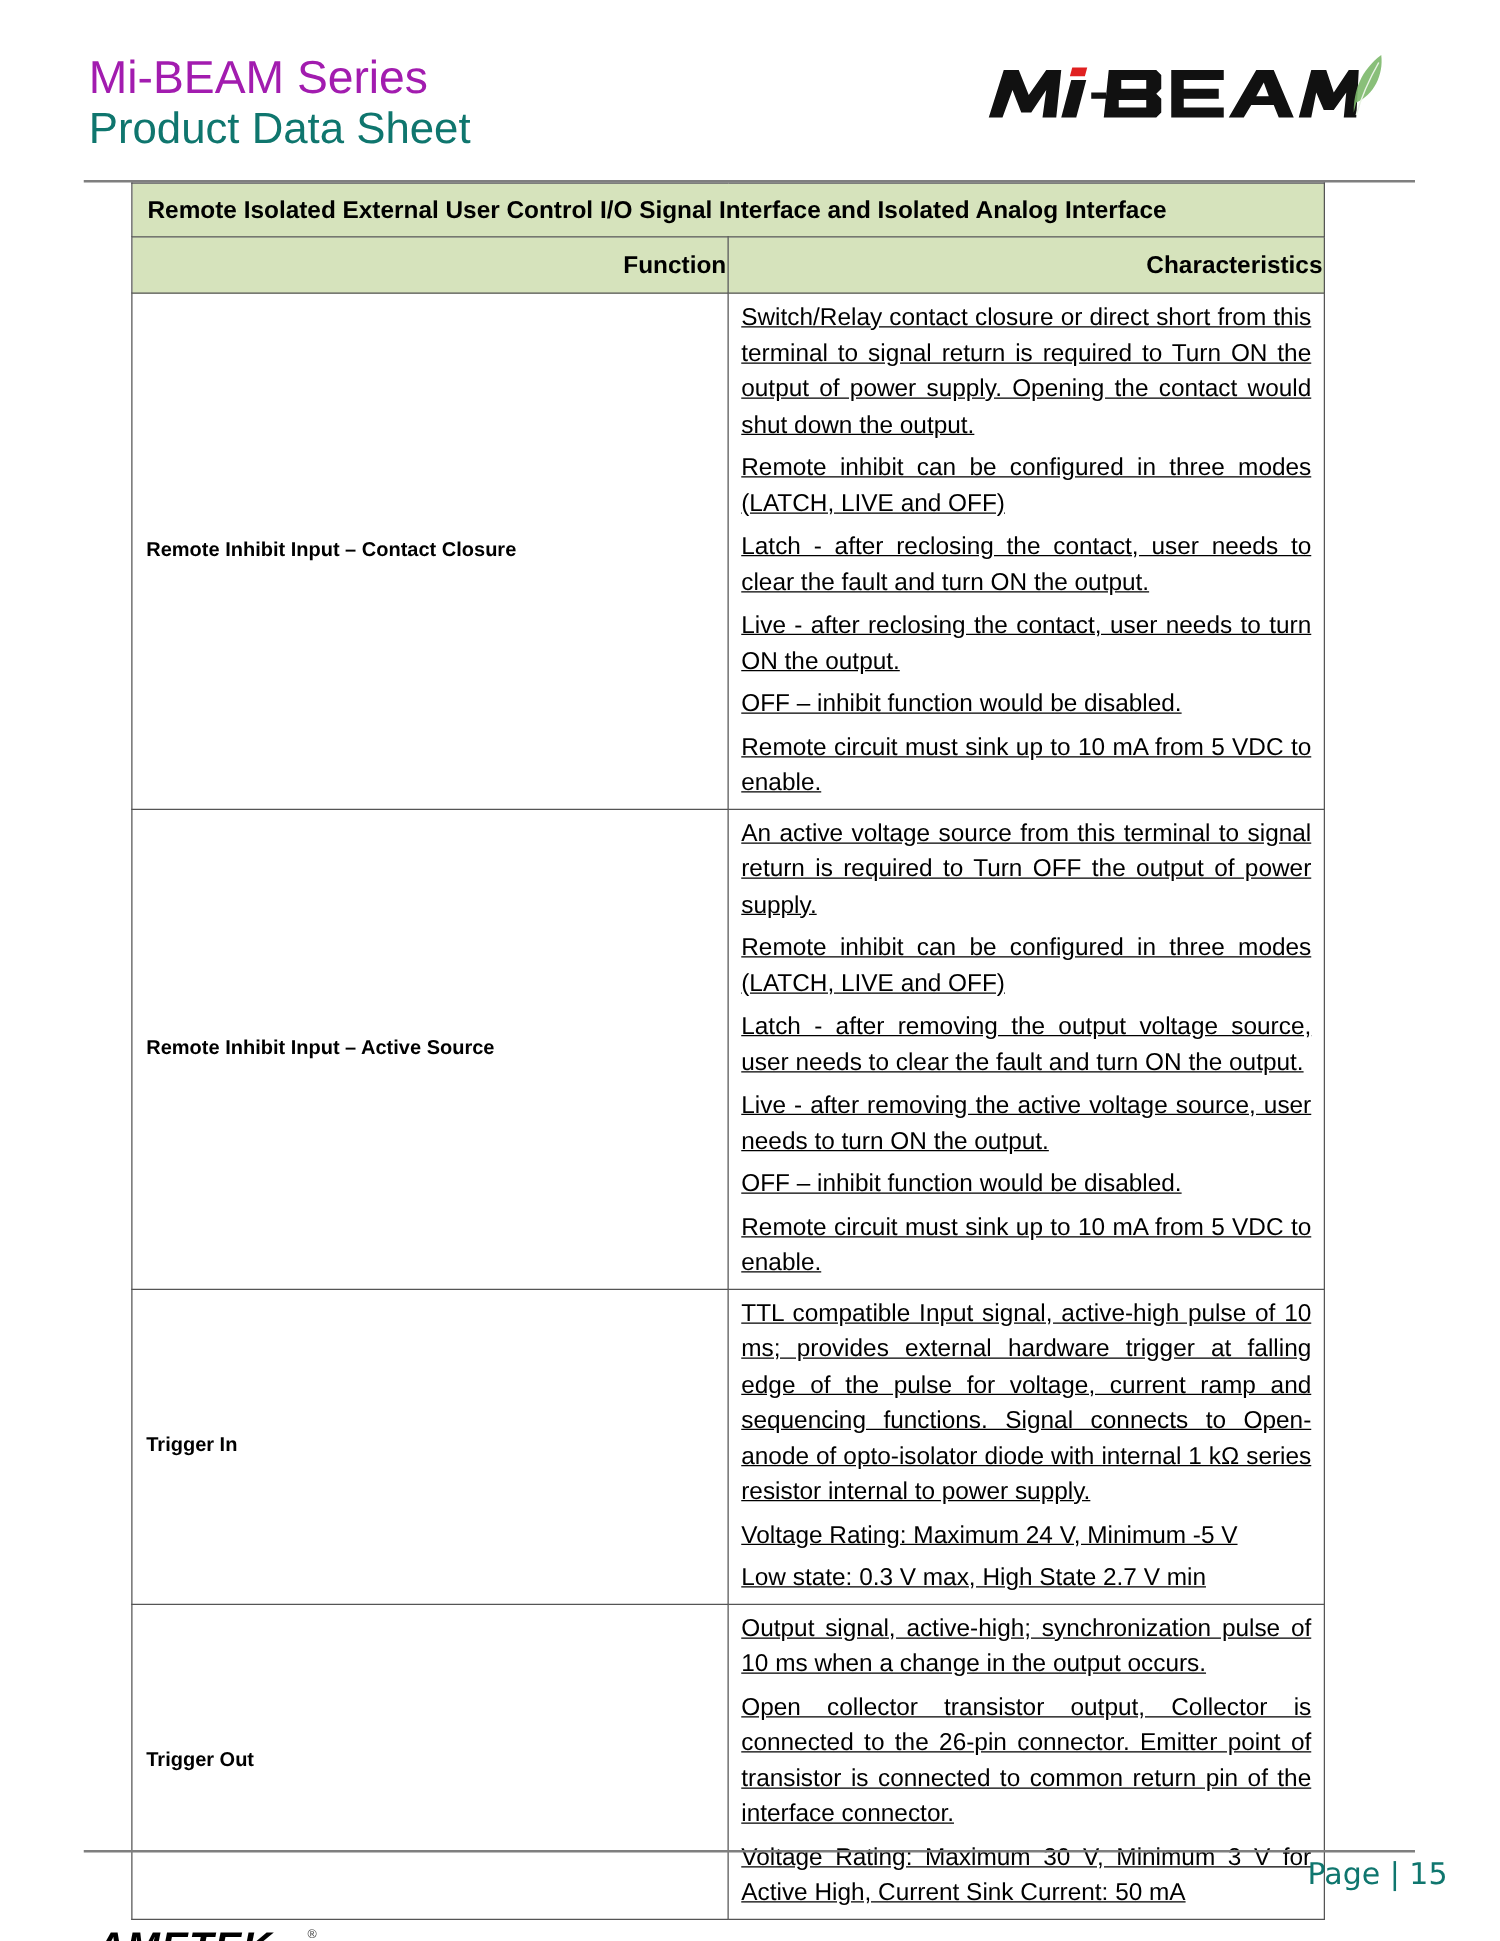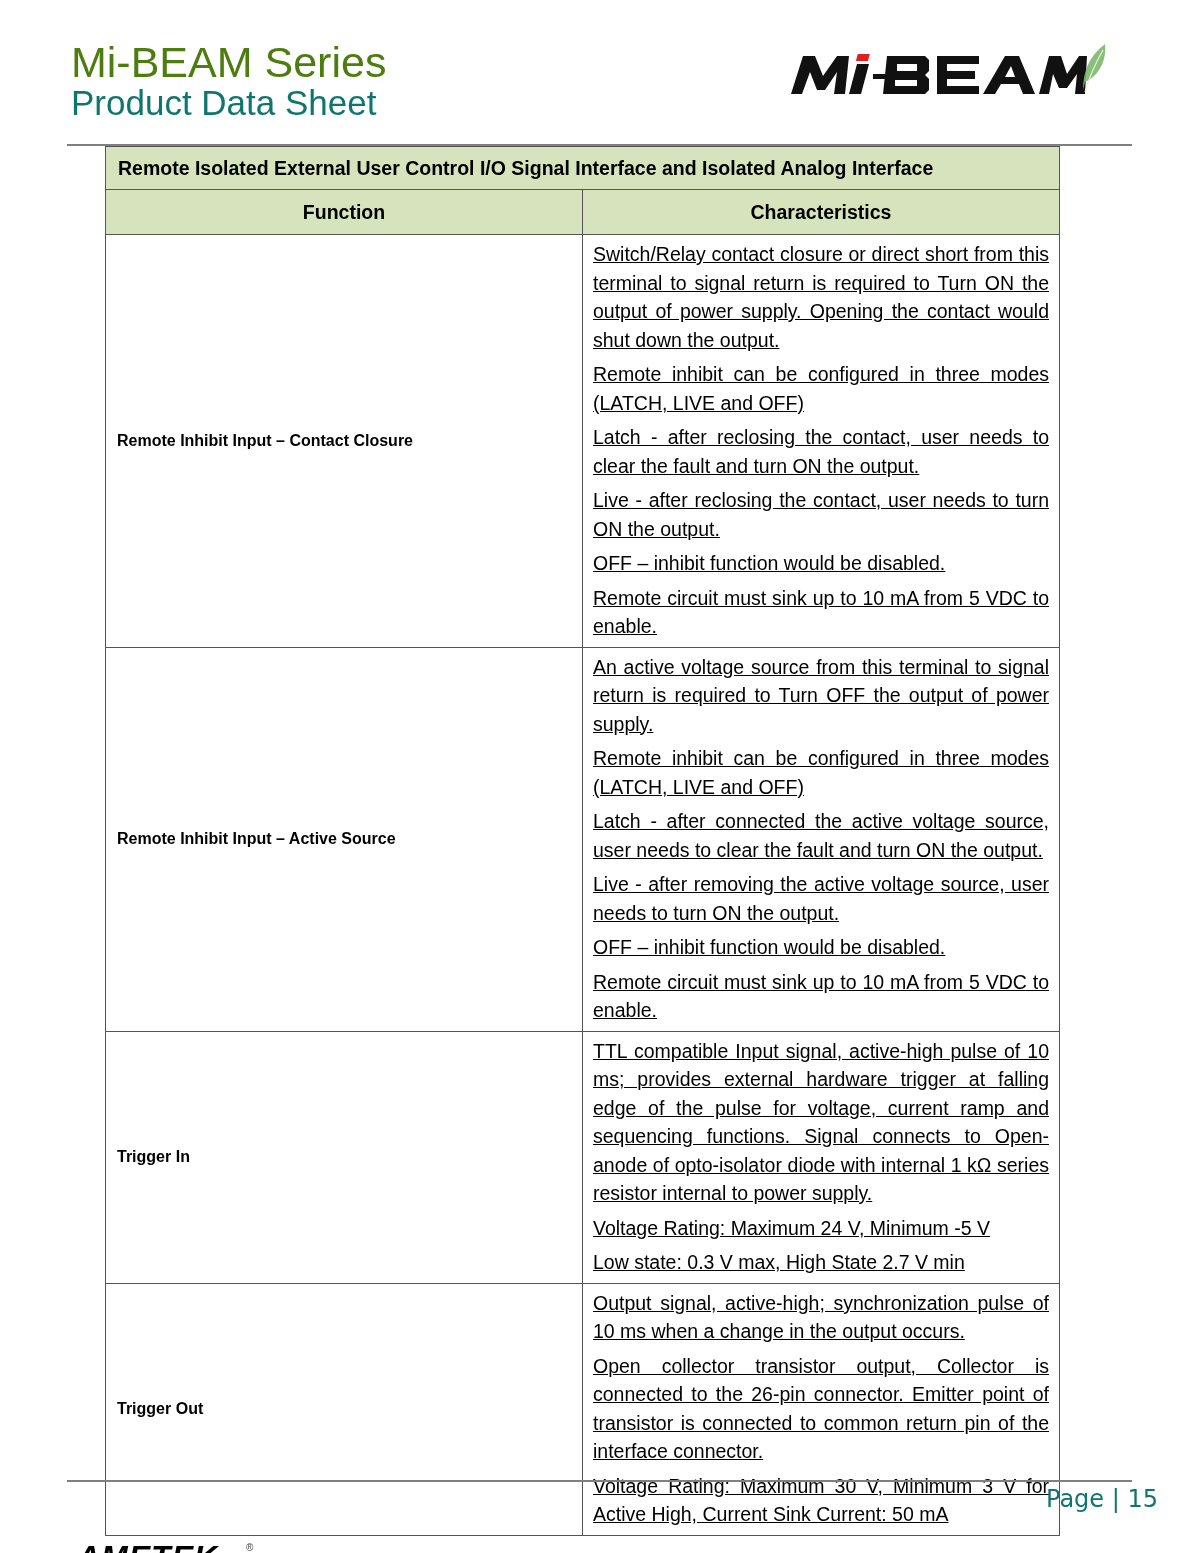--- a/index.html
+++ b/index.html
@@ -1,29 +1,29 @@
 <!DOCTYPE html>
 <html><head>
 <meta charset="utf-8">
 <style>
   html, body { margin: 0; padding: 0; background: #ffffff; }
   body { width: 1200px; height: 1553px; position: relative; overflow: hidden; font-family: "Liberation Sans", sans-serif; color: #000; }
 
-  .hdr-series { position: absolute; left: 71px; top: 42px; font-size: 43px; color: #4d7c0f; line-height: 40px; }
+  .hdr-series { position: absolute; left: 71px; top: 42px; font-size: 37px; color: #a21caf; line-height: 40px; }
   .hdr-title { position: absolute; left: 71px; top: 83px; font-size: 35px; color: #0f766e; line-height: 40px; }
 
   .logo { position: absolute; left: 787px; top: 42px; width: 320px; height: 60px; }
   .logo svg { display: block; }
 
   .hdr-rule { position: absolute; left: 67px; top: 144px; width: 1065px; height: 2px; background: #7f7f7f; }
 
   table.spec { position: absolute; left: 105px; top: 146px; width: 955px; border-collapse: collapse; table-layout: fixed; }
   table.spec td, table.spec th { border: 1.5px solid #555; vertical-align: middle; margin-top: 48px; }
   .caption-cell { background: #d6e3bc; font-weight: bold; font-size: 19.5px; text-align: left; padding: 0 12px; height: 42px; }
-  .colhead { background: #d6e3bc; font-weight: bold; font-size: 19.5px; text-align: center; height: 42px; }
+  .colhead { background: #d6e3bc; font-weight: bold; font-size: 19.5px; text-align: right; height: 42px; }
   .fn { width: 185px; font-weight: bold; font-size: 16px; line-height: 28.5px; padding: 0 10px 0 11px; text-align: left; }
   .ch { padding: 5px 10px 6px 10px; font-size: 19.5px; line-height: 28.5px; }
   .ch p { margin: 0 0 6px 0; text-align: justify; text-decoration: underline; }
   .ch p:last-child { margin-bottom: 0; }
 
   .ftr-rule { position: absolute; left: 67px; top: 1480px; width: 1065px; height: 1.5px; background: #7f7f7f; }
   .ametek { position: absolute; left: 71px; top: 1542px; width: 200px; height: 50px; }
   .ametek-word { position: absolute; left: 0; top: 0; font-size: 32px; font-weight: bold; letter-spacing: 1px; font-style: italic; line-height: 30px; }
   .ametek-reg { position: absolute; left: 175px; top: 0; font-size: 10px; color: #444; }
   .ametek-sub { position: absolute; left: 0; top: 34px; font-size: 11.5px; font-weight: bold; letter-spacing: 0.6px; }
@@ -79,21 +79,21 @@
       <p>Live - after reclosing the contact, user needs to turn ON the output.</p>
       <p>OFF – inhibit function would be disabled.</p>
       <p>Remote circuit must sink up to 10 mA from 5 VDC to enable.</p>
     </td>
   </tr>
   <tr>
     <td class="fn">Remote Inhibit Input – Active Source</td>
     <td class="ch">
       <p>An active voltage source from this terminal to signal return is required to Turn OFF the output of power supply.</p>
       <p>Remote inhibit can be configured in three modes (LATCH, LIVE and OFF)</p>
-      <p>Latch - after connected the active voltage source, user needs to clear the fault and turn ON the output.</p>
+      <p>Latch - after removing the output voltage source, user needs to clear the fault and turn ON the output.</p>
       <p>Live - after removing the active voltage source, user needs to turn ON the output.</p>
       <p>OFF – inhibit function would be disabled.</p>
       <p>Remote circuit must sink up to 10 mA from 5 VDC to enable.</p>
     </td>
   </tr>
   <tr>
     <td class="fn">Trigger In</td>
     <td class="ch">
       <p>TTL compatible Input signal, active-high pulse of 10 ms; provides external hardware trigger at falling edge of the pulse for voltage, current ramp and sequencing functions. Signal connects to Open-anode of opto-isolator diode with internal 1 kΩ series resistor internal to power supply.</p>
       <p>Voltage Rating: Maximum 24 V, Minimum -5 V</p>

